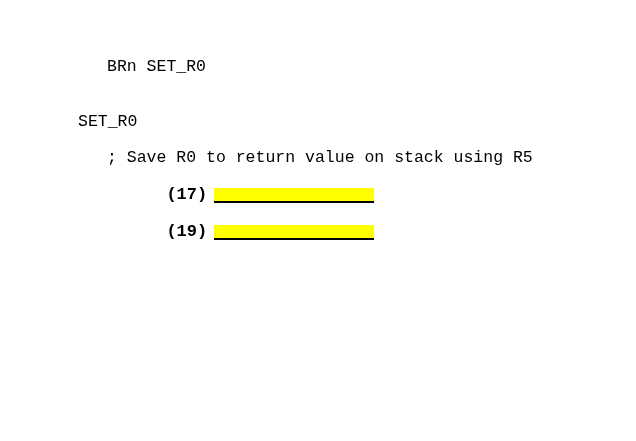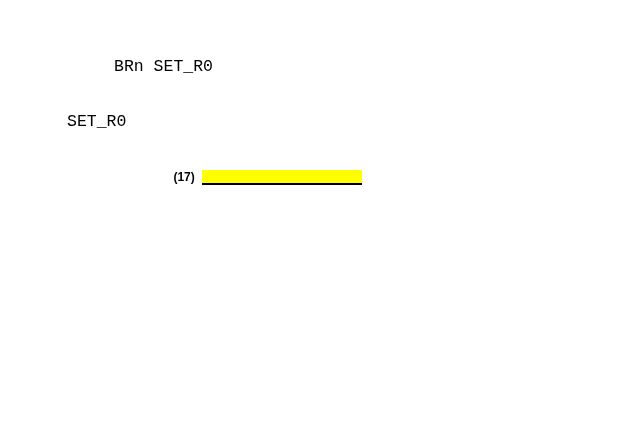--- a/index.html
+++ b/index.html
@@ -19,28 +19,27 @@
     top: 58px;
     left: 0;
     font-family: "Liberation Mono", monospace;
     font-size: 16.5px;
     color: #000000;
   }
   .line {
     height: 18.3px;
     line-height: 18.3px;
     white-space: pre;
-    margin-left: 7px;
   }
-  .lbl  { padding-left: 60px; }
+  .lbl  { padding-left: 78px; }
   .ind  { padding-left: 107px; }
   .num {
-    font-family: Liberation Sans, sans-serif;
+    font-family: Liberation Mono, monospace;
     font-weight: bold;
-    font-size: 12px;
+    font-size: 17px;
     letter-spacing: 0px;
   }
   .blank {
     display: inline-block;
     width: 160px;
     height: 13px;
     background: #ffff00;
     border-bottom: 2px solid #000000;
     vertical-align: -4px;
     margin-left: 7px;
@@ -54,26 +53,30 @@
 
     <div class="line ind">BRn SET_R0</div>
 
     <div class="line"></div>
     <div class="line"></div>
 
     <div class="line lbl">SET_R0</div>
 
     <div class="line"></div>
 
+    <div class="line ind">; Save R0 to return value on stack using R5</div>
 
     <div class="line ind">
       <span class="num">(17)</span><span class="blank"></span>
     </div>
 
     <div class="line"></div>
 
 
+    <div class="line ind">
+      <span class="num">(19)</span><span class="blank"></span>
+    </div>
 
     <div class="line"></div>
 
 
   </div>
 </div>
 
 </body></html>

